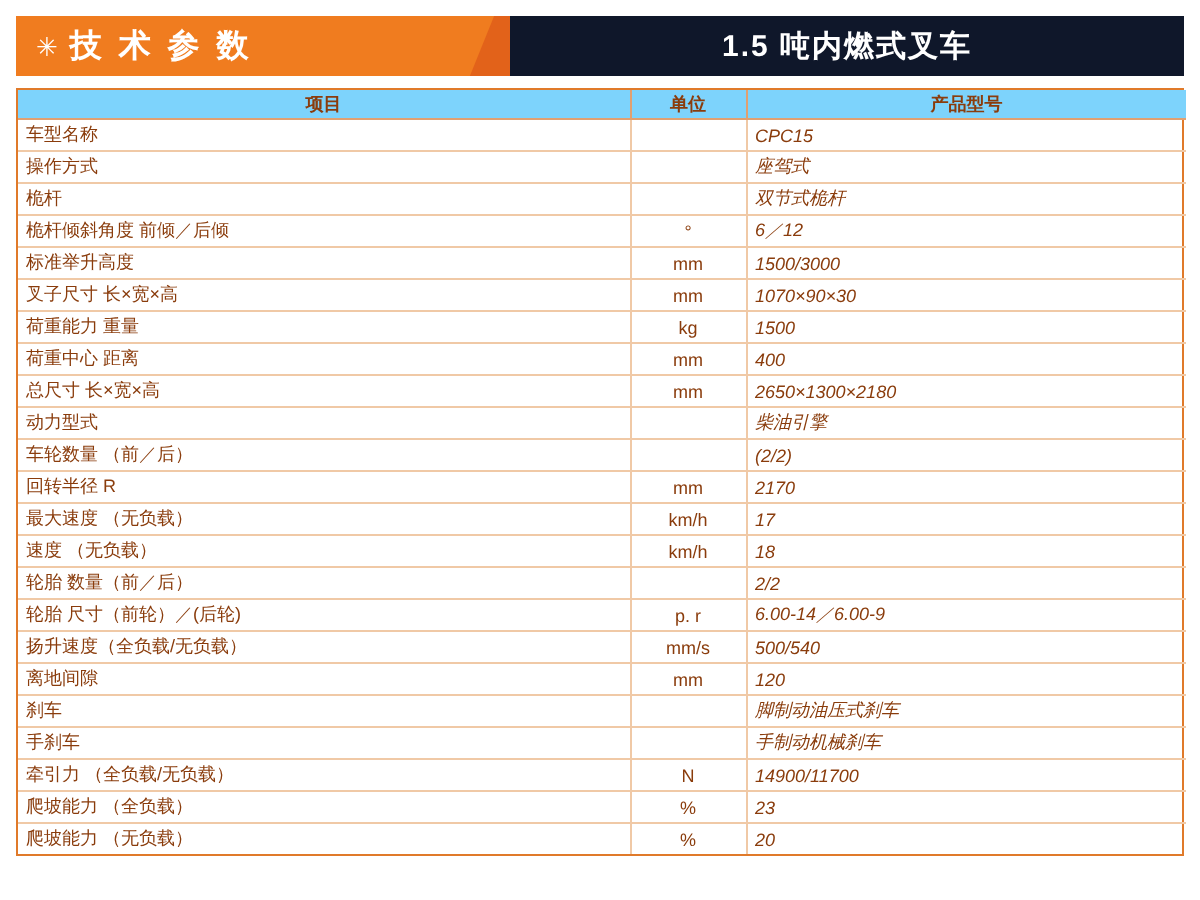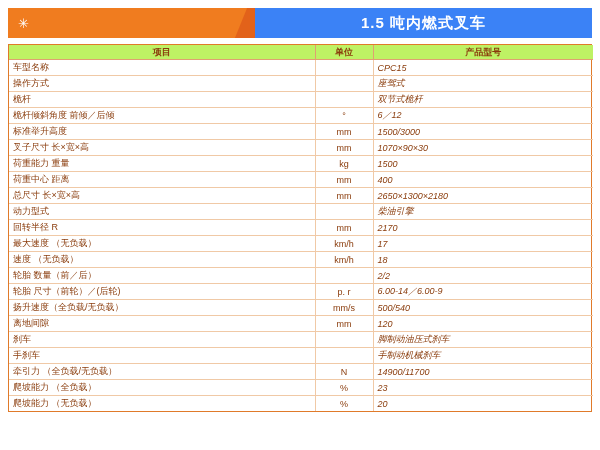--- a/index.html
+++ b/index.html
@@ -64,21 +64,21 @@
   .header-slant::after {
     content: "";
     position: absolute;
     top: 0; right: -14px;
     width: 28px; height: 30px;
     background: #e2621a;
     transform: skewX(-22deg);
   }
   .header-right {
     flex: 1 1 auto;
-    background: #3b82f6;
+    background: #0f172a;
     color: #ffffff;
     display: flex;
     align-items: center;
     justify-content: center;
     font-size: 15px;
     font-weight: bold;
     letter-spacing: 1px;
   }
   
   .table-wrap {
@@ -89,21 +89,21 @@
   table.spec {
     width: 100%;
     border-collapse: collapse;
     table-layout: fixed;
     font-size: 9px;
   }
   table.spec col.c0 { width: 306px; }
   table.spec col.c1 { width: 58px; }
   table.spec col.c2 { width: 220px; }
   table.spec th {
-    background: #bef264;
+    background: #7dd3fc;
     color: #8a3c0c;
     font-weight: bold;
     font-size: 9px;
     height: 14px;
     border-right: 1px solid #e0a071;
     border-bottom: 1px solid #e0a071;
     text-align: center;
     padding: 0;
   }
   table.spec th:last-child { border-right: none; }
@@ -123,20 +123,21 @@
   td.value { text-align: left; padding-left: 8px; }
 </style>
 </head>
 <body>
 
 <div class="page">
 
   <div class="header">
     <div class="header-left">
       <span class="star">✳</span>
+      <span class="htxt">技 术 参 数</span>
     </div>
     <div class="header-slant"></div>
     <div class="header-right">1.5 吨内燃式叉车</div>
   </div>
 
   <div class="table-wrap">
     <table class="spec">
       <colgroup>
         <col class="c0">
           <col class="c1">
@@ -194,20 +195,25 @@
             <td class="name">总尺寸      长×宽×高</td>
             <td class="unit">mm</td>
             <td class="value">2650×1300×2180</td>
           </tr>
           <tr>
             <td class="name">动力型式</td>
             <td class="unit"></td>
             <td class="value">柴油引擎</td>
           </tr>
           <tr>
+            <td class="name">车轮数量  （前／后）</td>
+            <td class="unit"></td>
+            <td class="value">(2/2)</td>
+          </tr>
+          <tr>
             <td class="name">回转半径 R</td>
             <td class="unit">mm</td>
             <td class="value">2170</td>
           </tr>
           <tr>
             <td class="name">最大速度    （无负载）</td>
             <td class="unit">km/h</td>
             <td class="value">17</td>
           </tr>
           <tr>

